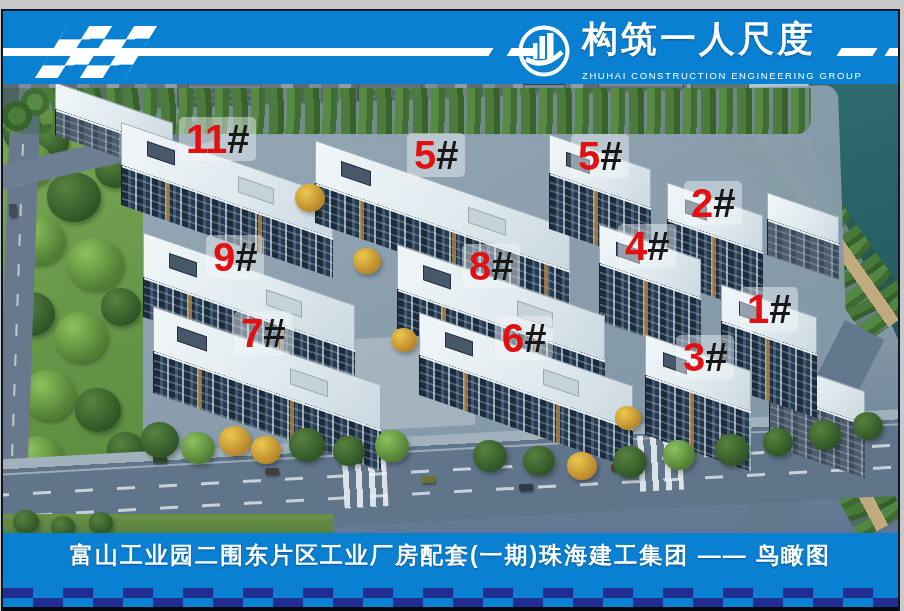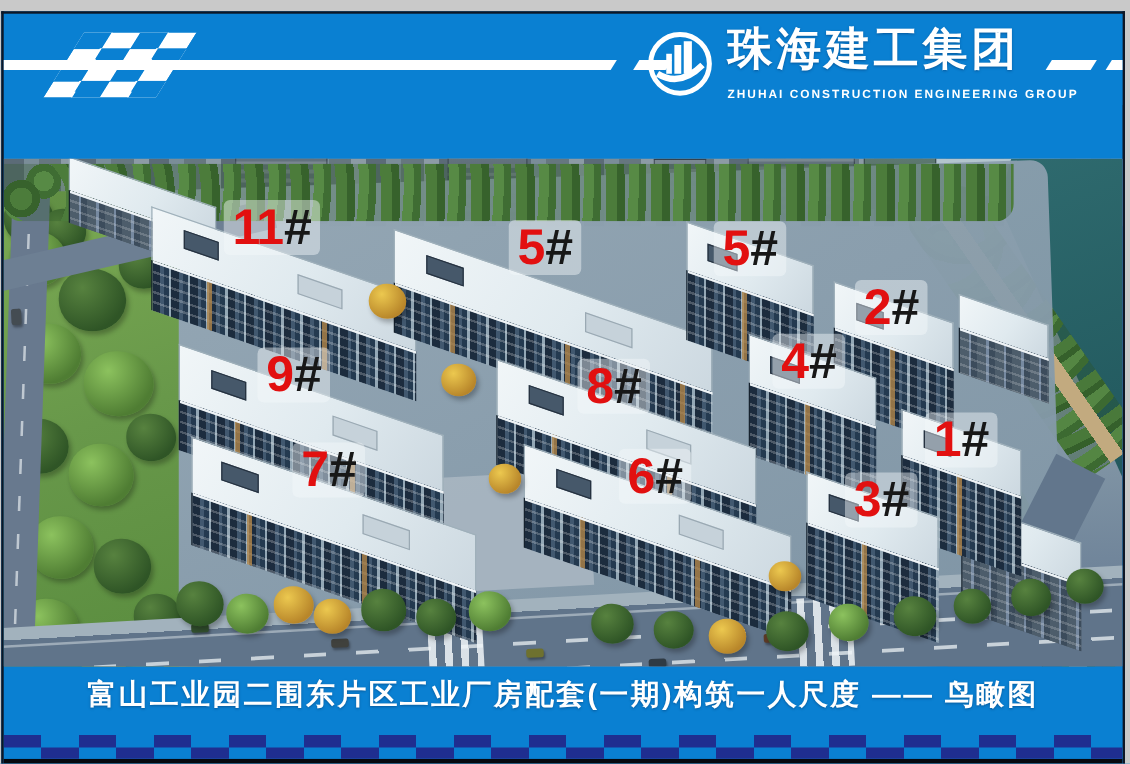--- a/index.html
+++ b/index.html
@@ -25,24 +25,24 @@
     transform:skewX(-32deg);
     background:repeating-conic-gradient(from 0deg,#fff 0deg 90deg,rgba(255,255,255,0) 90deg 180deg);
     background-size:45px 26px;
   }
   .brand{position:absolute;left:514px;top:9px;display:flex;align-items:center;gap:11px;}
   .brand-txt{display:flex;flex-direction:column;}
   .brand-cn{
     color:#fff;font-size:36px;font-weight:bold;letter-spacing:3px;line-height:38px;
     text-shadow:0 1px 2px rgba(0,40,90,.45);white-space:nowrap;
   }
-  .brand-en{color:#fff;font-size:9.5px;font-weight:bold;letter-spacing:1.6px;margin-top:12px;white-space:nowrap;}
+  .brand-en{color:#fff;font-size:9.5px;font-weight:normal;letter-spacing:1.6px;margin-top:12px;white-space:nowrap;}
   
   .scene{position:relative;flex:1 1 auto;overflow:hidden;
-    background:linear-gradient(178deg,#7b8e9c 0%,#82959f 8%,#8a9dab 30%,#8397a6 58%,#6e8399 84%,#5f7590 100%);margin-top:43px;}
+    background:linear-gradient(178deg,#7b8e9c 0%,#82959f 8%,#8a9dab 30%,#8397a6 58%,#6e8399 84%,#5f7590 100%);}
   .citystrip{position:absolute;left:0;top:0;width:100%;height:54px;z-index:1;
     background:repeating-linear-gradient(90deg,#5b6b77 0 16px,#7a8d98 16px 28px,#66playe? 0 0) ;
   }
   .citystrip{background:repeating-linear-gradient(90deg,#5b6b77 0 16px,#7a8d98 16px 28px,#66777f 28px 46px,#8c9ba5 46px 58px);}
   .sky{position:absolute;left:735px;top:0;width:110px;height:30px;background:#b3c5ce;z-index:1;}
   .bgt{position:absolute;z-index:1;border:1px solid rgba(28,38,48,.5);
     background:repeating-linear-gradient(180deg,rgba(255,255,255,.15) 0 3px,rgba(255,255,255,0) 3px 7px),linear-gradient(#64747f,#4d5b66);}
   .water{position:absolute;inset:0;z-index:1;
     clip-path:polygon(806px 0,895px 0,895px 255px,796px 36px);
     background:linear-gradient(160deg,#a2b8bf 0%,#4f8489 12%,#2f6b6f 38%,#245c61 70%,#1e5156 100%);}
@@ -143,21 +143,21 @@
     <div class="chk-logo"></div>
     <div class="brand">
       <svg width="54" height="54" viewBox="0 0 54 54">
         <circle cx="27" cy="27" r="23.5" fill="none" stroke="#ffffff" stroke-width="4"></circle>
         <rect x="16" y="19" width="4.5" height="16" fill="#ffffff"></rect>
         <rect x="22.5" y="12" width="5.5" height="23" fill="#ffffff"></rect>
         <rect x="30" y="9" width="6.5" height="26" fill="#ffffff"></rect>
         <path d="M9 35 Q 27 46 45 28" fill="none" stroke="#ffffff" stroke-width="5"></path>
       </svg>
       <div class="brand-txt">
-        <div class="brand-cn">珠海建工集团</div>
+        <div class="brand-cn">构筑一人尺度</div>
         <div class="brand-en">ZHUHAI  CONSTRUCTION  ENGINEERING  GROUP</div>
       </div>
     </div>
   </div>
 
   <div class="scene">
     <div class="citystrip"></div>
     <div class="sky"></div>
     <div class="bgt" style="left:185px;top:-6px;width:72px;height:56px;"></div>
     <div class="bgt" style="left:355px;top:-4px;width:62px;height:50px;"></div>
@@ -328,21 +328,21 @@
     <div class="lbl" style="left:203px;top:151px;"><span class="n">9</span><span class="h">#</span></div>
     <div class="lbl" style="left:459px;top:160px;"><span class="n">8</span><span class="h">#</span></div>
     <div class="lbl" style="left:737px;top:203px;"><span class="n">1</span><span class="h">#</span></div>
     <div class="lbl" style="left:231px;top:227px;"><span class="n">7</span><span class="h">#</span></div>
     <div class="lbl" style="left:492px;top:232px;"><span class="n">6</span><span class="h">#</span></div>
     <div class="lbl" style="left:673px;top:251px;"><span class="n">3</span><span class="h">#</span></div>
 
   </div>
 
   <div class="titlebar">
-    <span class="title">富山工业园二围东片区工业厂房配套(一期)构筑一人尺度 —— 鸟瞰图</span>
+    <span class="title">富山工业园二围东片区工业厂房配套(一期)珠海建工集团 —— 鸟瞰图</span>
   </div>
 
   <div class="checkfoot">
     <div class="chk1"></div>
     <div class="chk2"></div>
   </div>
   <div class="blackedge"></div>
 </div>
 
 </body></html>

